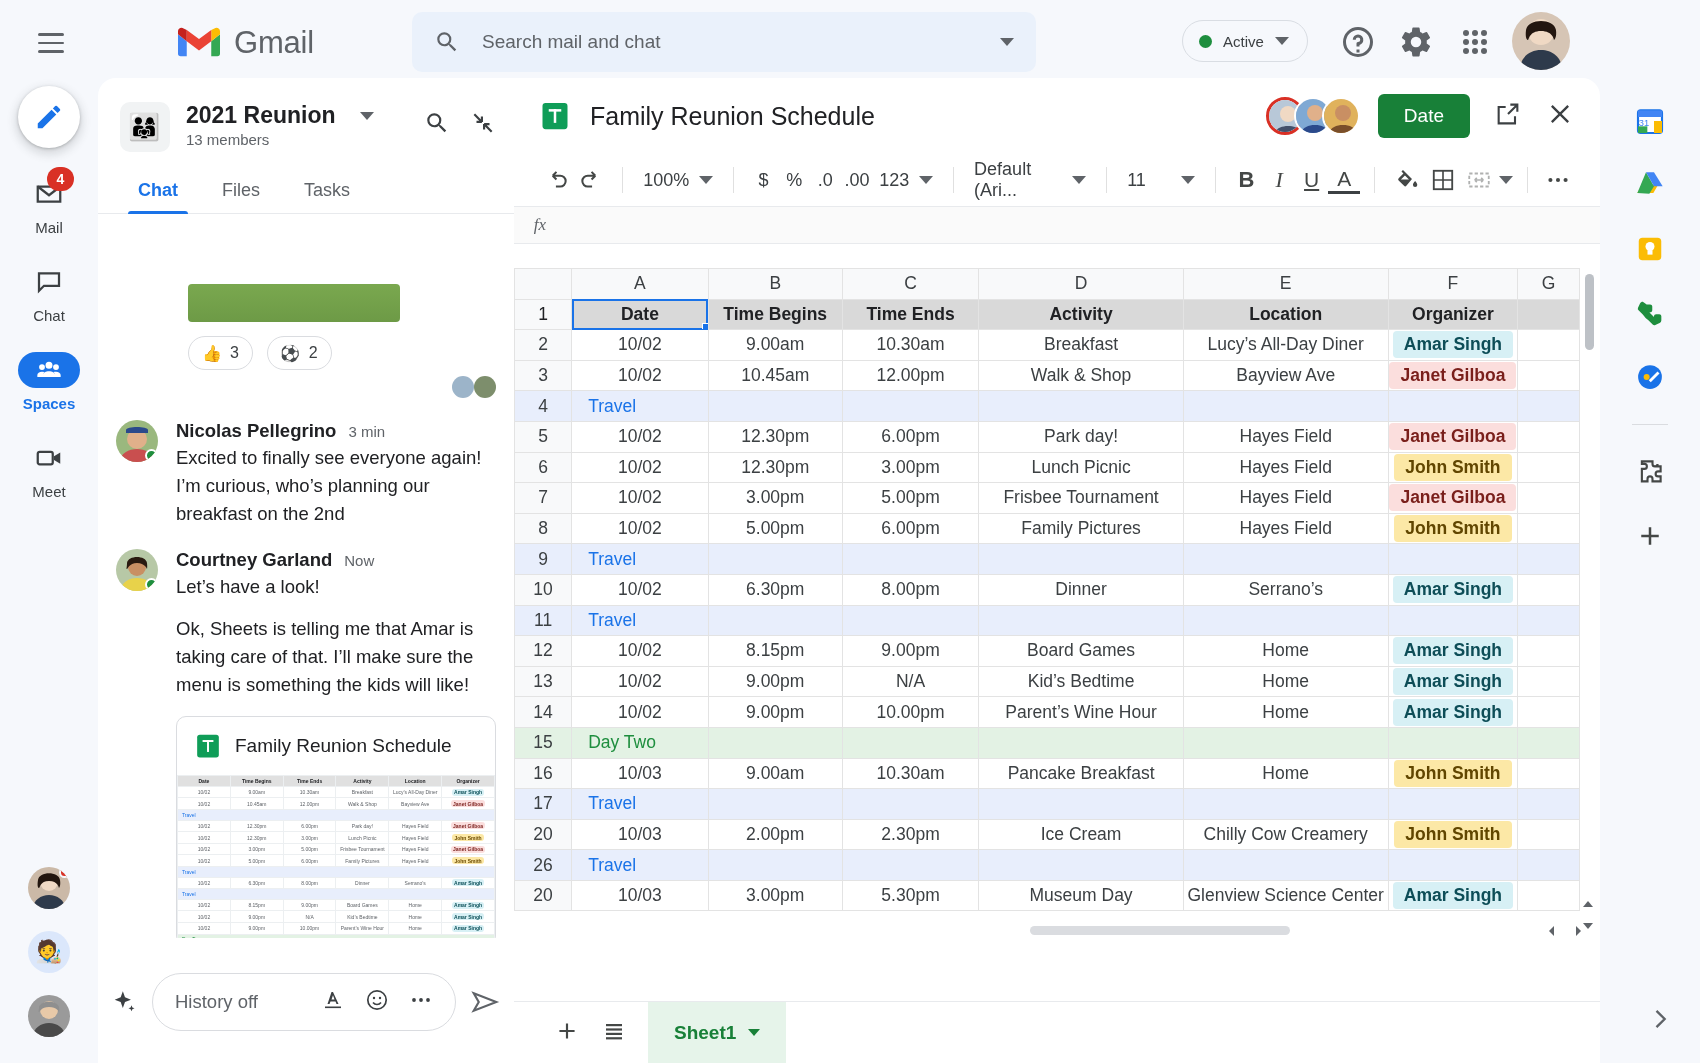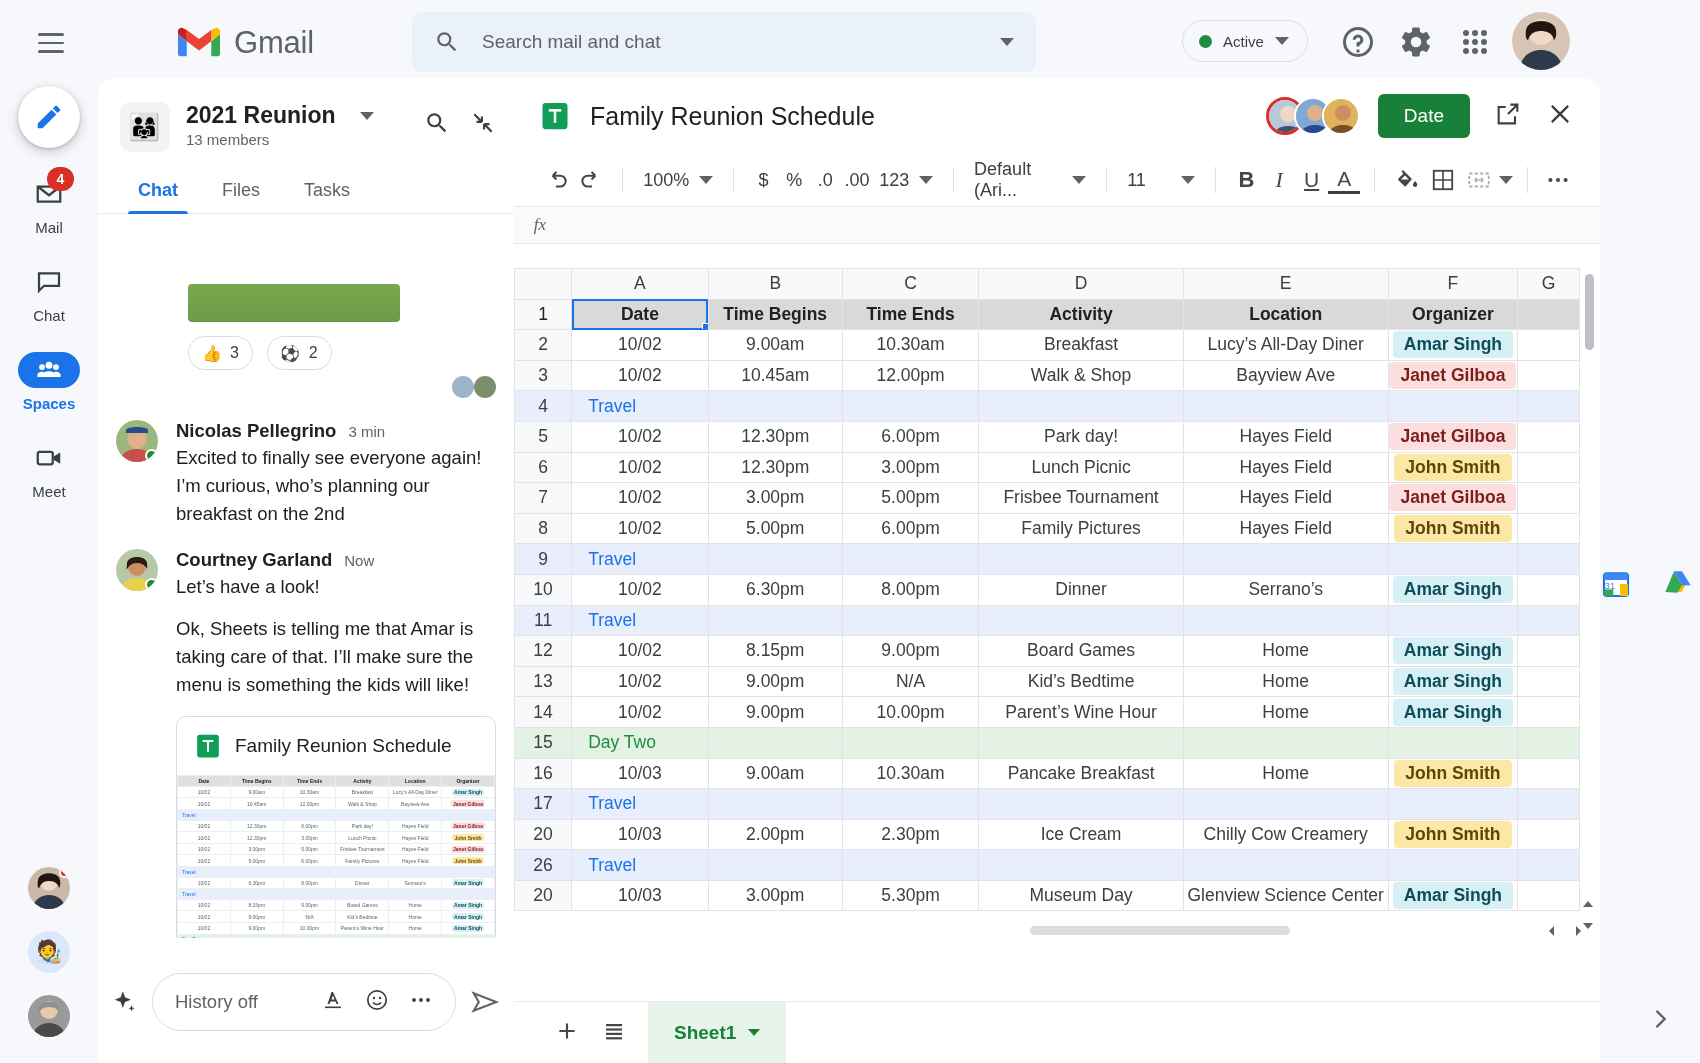--- a/index.html
+++ b/index.html
@@ -142,21 +142,21 @@
   .vscroll .thumb { width:9px; height:76px; background:#bdc1c6; border-radius:5px; }
   .vscroll-btns { position:absolute; right:3px; bottom:130px; display:flex; flex-direction:column; gap:4px; }
   .hscroll { position:absolute; left:516px; bottom:128px; width:260px; height:9px; background:#dadce0; border-radius:5px; }
   .hs-btns { position:absolute; right:14px; bottom:124px; display:flex; gap:10px; }
 
   .sheettabs { position:absolute; left:0; bottom:0; width:1086px; height:62px; border-top:1px solid #e8eaed; display:flex; align-items:center; padding-left:40px; gap:22px; }
   .stab { height:62px; background:#e6f4ea; display:flex; align-items:center; gap:12px; padding:0 26px; color:#188038; font-size:19px; font-weight:600; cursor:pointer; }
   .stab-ico { cursor:pointer; }
 
   
-  .rightrail { position:absolute; right:0; top:78px; width:100px; height:985px; background:#f6f8fc; display:flex; flex-direction:row; align-items:center; padding-top:26px; gap:30px; }
+  .rightrail { position:absolute; right:0; top:78px; width:100px; height:985px; background:#f6f8fc; display:flex; flex-direction:column; align-items:center; padding-top:26px; gap:30px; }
   .rr-ico { width:34px; height:34px; cursor:pointer; display:flex; align-items:center; justify-content:center; }
   .rr-div { width:36px; height:1px; background:#dadce0; }
   .rr-expand { position:absolute; bottom:26px; right:26px; cursor:pointer; }
 </style>
 </head>
 <body>
 
 <div class="topbar">
   <div class="hamburger">
     <span></span>

